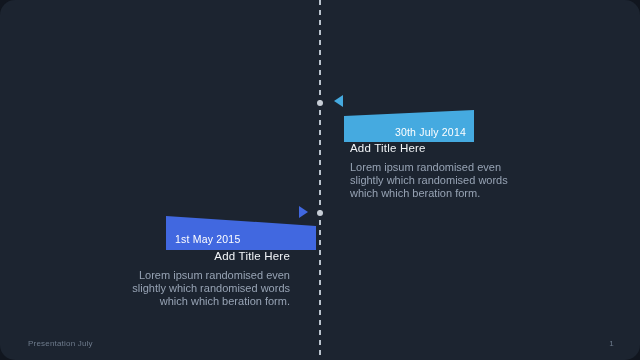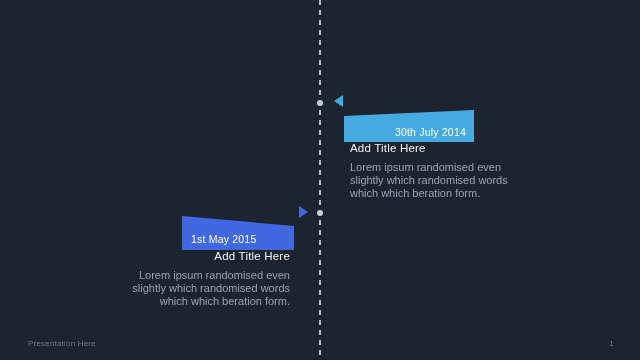--- a/index.html
+++ b/index.html
@@ -9,20 +9,21 @@
   }
   body {
     font-family: "Liberation Sans", sans-serif;
   }
   #slide {
     position: relative;
     width: 640px;
     height: 360px;
     background: #1c2430;
     overflow: hidden;
+    border-radius: 15px;
   }
 
   
   #timeline-axis {
     position: absolute;
     left: 319px;
     top: 0;
     width: 2px;
     height: 360px;
     background-image: linear-gradient(
@@ -83,21 +84,21 @@
   .banner-date {
     position: absolute;
     bottom: 4px;
     font-size: 10.5px;
     color: #ffffff;
     letter-spacing: 0.2px;
     white-space: nowrap;
   }
   #banner-right { width: 130px; }
   #banner-right .banner-date { right: 8px; }
-  #banner-left { width: 112px; margin-left: 58px; height: 34px; }
+  #banner-left { width: 150px; margin-left: 42px; height: 34px; }
   #banner-left .banner-date { left: 9px; bottom: 5px; }
 
   .event-title {
     font-size: 11.5px;
     color: #f2f5f8;
     letter-spacing: 0.2px;
   }
   .event-body {
     font-size: 11px;
     line-height: 13px;
@@ -148,16 +149,16 @@
     <div class="banner" id="banner-left">
       <svg class="banner-shape" viewBox="0 0 126 34" preserveAspectRatio="none">
         <polygon points="0,0 126,10 126,34 0,34" fill="#4168e0"></polygon>
       </svg>
       <span class="banner-date">1st May 2015</span>
     </div>
     <div class="event-title">Add Title Here</div>
     <div class="event-body">Lorem ipsum randomised even slightly which randomised words which which beration form.</div>
   </div>
 
-  <div class="footer-text" id="footer-title">Presentation Here</div>
+  <div class="footer-text" id="footer-title">Presentation July</div>
   <div class="footer-text" id="footer-page">1</div>
 
 </div>
 
 </body></html>

